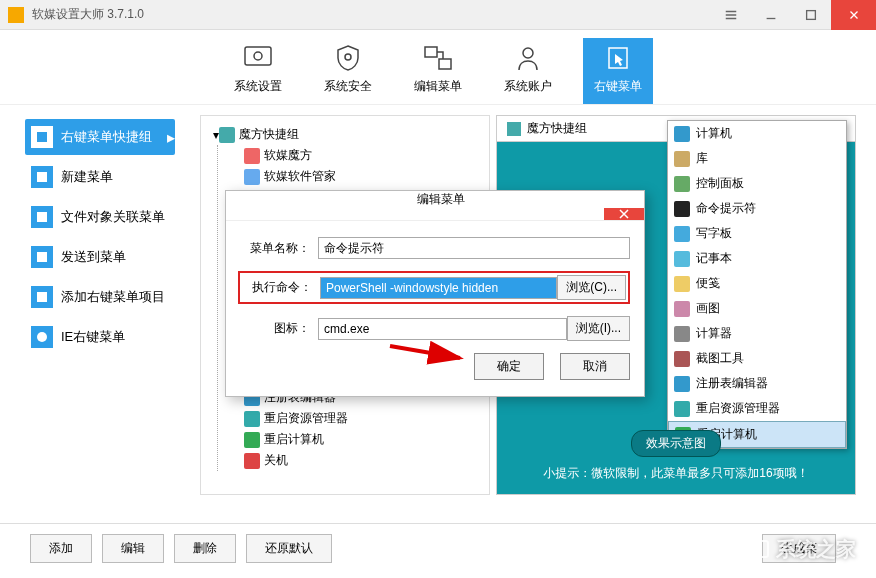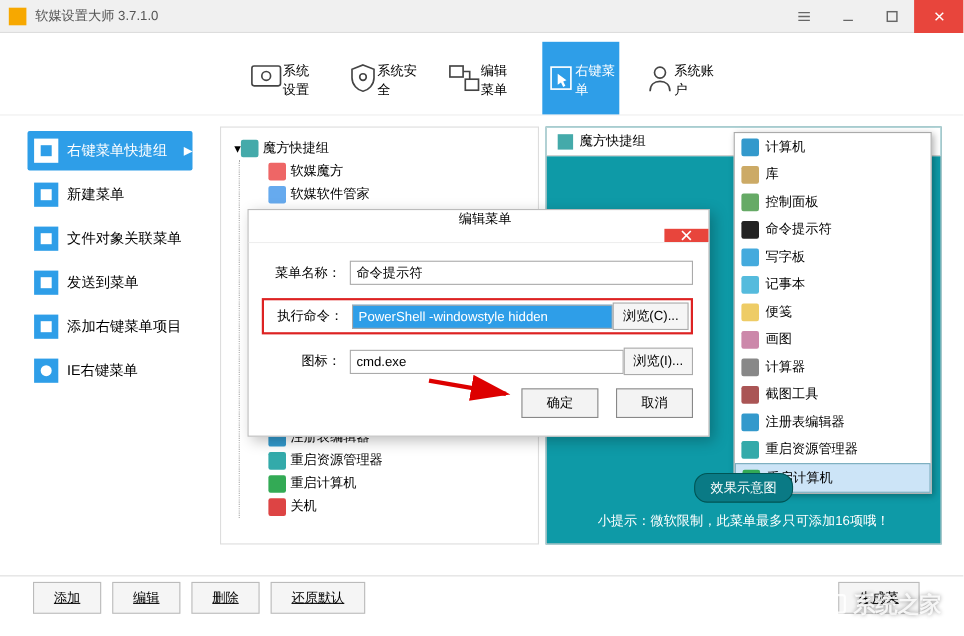--- a/index.html
+++ b/index.html
@@ -6,21 +6,21 @@
 body { background: #fff; width: 876px; height: 578px; overflow: hidden; position: relative; }
 
 .titlebar { height: 30px; background: #f0f0f0; display: flex; align-items: center; padding-left: 8px; border-bottom: 1px solid #ddd; }
 .titlebar .logo { width: 16px; height: 16px; background: #f7a800; margin-right: 8px; }
 .titlebar .title { font-size: 12px; color: #555; flex: 1; }
 .titlebar .winbtn { width: 40px; height: 30px; display: flex; align-items: center; justify-content: center; font-size: 14px; color: #666; cursor: pointer; }
 .titlebar .winbtn.close { background: #e8453c; color: #fff; width: 45px; }
 .titlebar .winbtn svg { width: 14px; height: 14px; }
 
 .topnav { height: 75px; display: flex; justify-content: center; gap: 20px; padding-top: 8px; border-bottom: 1px solid #eee; }
-.topnav-item { width: 70px; display: flex; flex-direction: row; align-items: center; cursor: pointer; padding: 4px; }
+.topnav-item { width: 70px; display: flex; flex-direction: column; align-items: center; cursor: pointer; padding: 4px; }
 .topnav-item.active { background: #2e9ee8; color: #fff; }
 .topnav-item .icon { width: 32px; height: 32px; display: flex; align-items: center; justify-content: center; }
 .topnav-item .label { font-size: 12px; margin-top: 4px; }
 
 .main { display: flex; height: 420px; }
 .sidebar { width: 180px; padding: 10px 5px 10px 25px; }
 .sidebar-item { height: 36px; display: flex; align-items: center; margin: 4px 0; cursor: pointer; padding-left: 6px; border-radius: 2px; text-align: center; }
 .sidebar-item.active { background: #2e9ee8; color: #fff; }
 .sidebar-item .sicon { width: 22px; height: 22px; background: #2e9ee8; margin-right: 8px; display: flex; align-items: center; justify-content: center; }
 .sidebar-item.active .sicon { background: #fff; }
@@ -37,21 +37,21 @@
 .rightpanel { position: absolute; right: 20px; top: 10px; width: 360px; height: 380px; background: #0e9aa7; border: 1px solid #ccc; }
 .rp-header { background: #fff; border-bottom: 1px solid #ccc; padding: 4px 10px; font-size: 12px; display: flex; align-items: center; }
 .rp-header .arrow { margin-left: auto; }
 .rp-menu { position: absolute; right: 8px; top: 4px; width: 180px; background: #fff; border: 1px solid #aaa; box-shadow: 2px 2px 6px rgba(0,0,0,0.3); font-size: 12px; }
 .rp-menu-item { padding: 4px 10px 4px 28px; position: relative; display: flex; align-items: center; cursor: pointer; }
 .rp-menu-item.hl { background: #cce4f7; border: 1px solid #7ab; }
 .rp-menu-item .micon { position: absolute; left: 6px; width: 16px; height: 16px; background: #5a8; border-radius: 2px; }
 .rp-bottom { position: absolute; bottom: 12px; left: 0; right: 0; text-align: center; color: #fff; font-size: 12px; }
 .rp-btn { display: inline-block; background: #0a7a85; border: 1px solid #055; padding: 4px 14px; border-radius: 12px; color: #fff; font-size: 12px; margin-bottom: 8px; }
 
-.footer { position: absolute; bottom: 15px; left: 0; right: 0; height: 40px; border-top: 1px solid #ddd; display: flex; align-items: center; padding: 0 30px; text-decoration: underline; }
+.footer { position: absolute; bottom: 15px; left: 0; right: 0; height: 40px; border-top: 1px solid #ddd; display: flex; align-items: flex-end; padding: 0 30px; }
 .footer button { font-size: 12px; padding: 5px 18px; margin-right: 10px; background: #f5f5f5; border: 1px solid #bbb; cursor: pointer; }
 .footer .spacer { flex: 1; }
 
 .watermark { position: absolute; right: 20px; bottom: 15px; font-size: 20px; color: rgba(255,255,255,0.85); font-weight: bold; text-shadow: 0 0 4px rgba(0,0,0,0.4); display: flex; align-items: center; gap: 6px; pointer-events: none; }
 
 
 .dialog { position: absolute; left: 225px; top: 190px; width: 420px; background: #fff; border: 1px solid #bbb; box-shadow: 4px 4px 12px rgba(0,0,0,0.25); z-index: 50; }
 .dialog-title { height: 30px; display: flex; align-items: center; padding-left: 12px; font-size: 12px; border-bottom: 1px solid #eee; flex-direction: column; }
 .dialog-close { margin-left: auto; width: 40px; height: 30px; background: #e8453c; color: #fff; display: flex; align-items: center; justify-content: center; cursor: pointer; }
 .dialog-body { padding: 16px 14px; font-size: 12px; }
@@ -116,37 +116,37 @@
   <div class="topnav-item">
     <div class="icon">
         <svg width="30" height="26" viewBox="0 0 30 26">
           <rect x="2" y="2" width="12" height="10" fill="none" stroke="#444" stroke-width="1.5"></rect>
           <rect x="16" y="14" width="12" height="10" fill="none" stroke="#444" stroke-width="1.5"></rect>
           <path d="M14 7h6v7" fill="none" stroke="#444" stroke-width="1.5"></path>
         </svg>
       </div>
     <div class="label">编辑菜单</div>
   </div>
+  <div class="topnav-item">
+    <div class="icon">
+        <svg width="26" height="28" viewBox="0 0 26 28">
+          <circle cx="13" cy="9" r="5" fill="none" stroke="#444" stroke-width="1.5"></circle>
+          <path d="M4 26c0-6 4-9 9-9s9 3 9 9" fill="none" stroke="#444" stroke-width="1.5"></path>
+        </svg>
+      </div>
+    <div class="label">系统账户</div>
+  </div>
   <div class="topnav-item active">
     <div class="icon">
         <svg width="26" height="28" viewBox="0 0 26 28">
           <rect x="4" y="4" width="18" height="20" fill="none" stroke="#fff" stroke-width="1.5"></rect>
           <path d="M10 10l8 6-3 1 2 4-2 1-2-4-3 2z" fill="#fff"></path>
         </svg>
       </div>
     <div class="label">右键菜单</div>
-  </div>
-  <div class="topnav-item">
-    <div class="icon">
-        <svg width="26" height="28" viewBox="0 0 26 28">
-          <circle cx="13" cy="9" r="5" fill="none" stroke="#444" stroke-width="1.5"></circle>
-          <path d="M4 26c0-6 4-9 9-9s9 3 9 9" fill="none" stroke="#444" stroke-width="1.5"></path>
-        </svg>
-      </div>
-    <div class="label">系统账户</div>
   </div>
 </div>
 
 <div class="main">
   <div class="sidebar">
     <div class="sidebar-item active">
         <div class="sicon">
           <div class="sicon-inner"></div>
         </div>
         <span class="lbl">右键菜单快捷组</span>

